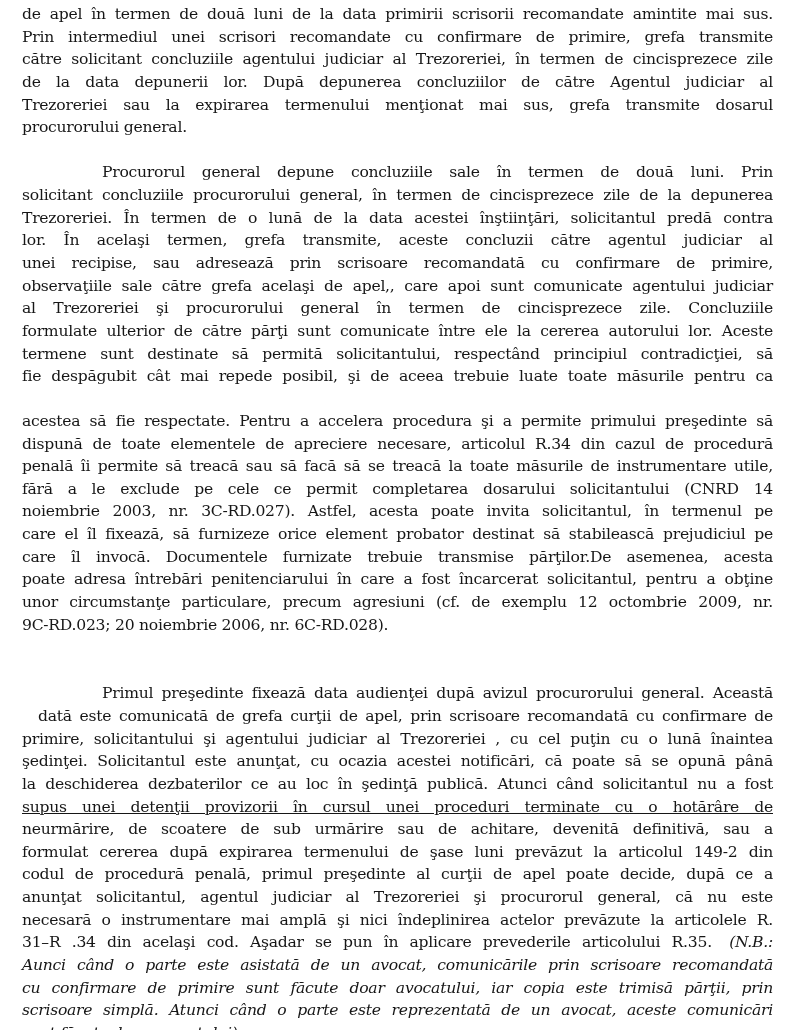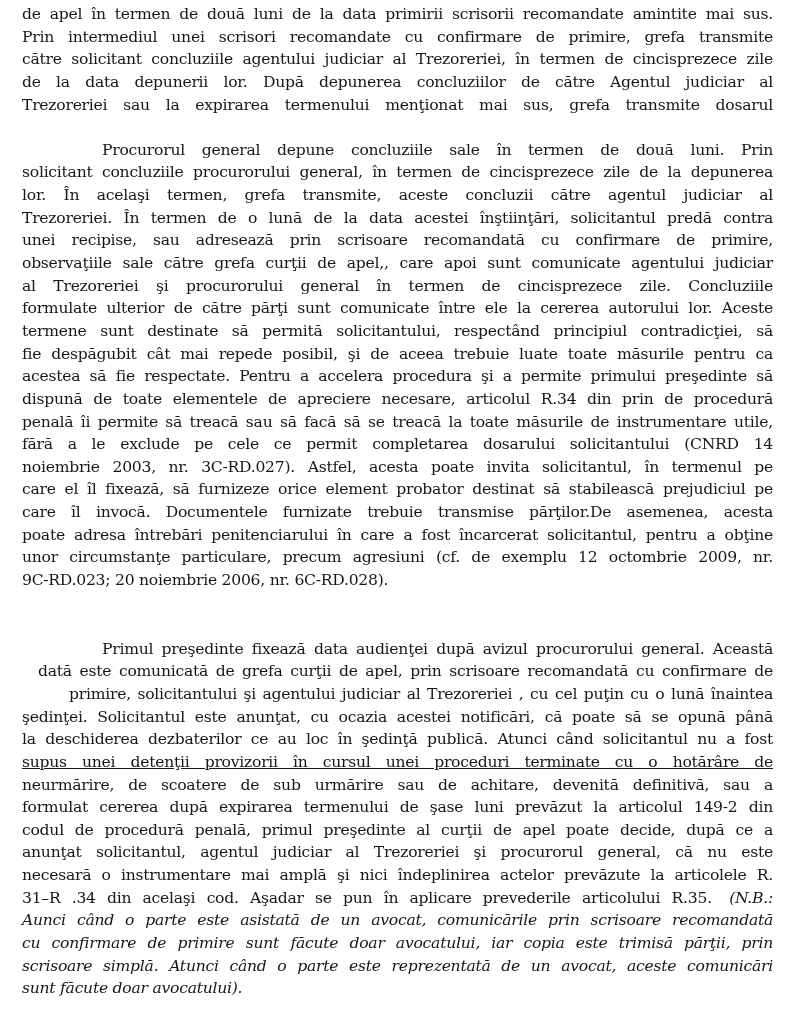--- a/index.html
+++ b/index.html
@@ -26,49 +26,50 @@
 <body>
 
 <div class="page">
 
   <p class="para">
     <span class="line" style="white-space: normal; word-break: keep-all;">de apel în termen de două luni de la data primirii scrisorii recomandate amintite mai sus.</span>
     <span class="line" style="white-space: normal; word-break: keep-all;">Prin intermediul unei scrisori recomandate cu confirmare de primire, grefa transmite</span>
     <span class="line" style="white-space: normal; word-break: keep-all;">către solicitant concluziile agentului judiciar al Trezoreriei, în termen de cincisprezece zile</span>
     <span class="line" style="white-space: normal; word-break: keep-all;">de la data depunerii lor. După depunerea concluziilor de către Agentul judiciar al</span>
     <span class="line" style="white-space: normal; word-break: keep-all;">Trezoreriei sau la expirarea termenului menţionat mai sus, grefa transmite dosarul</span>
+    <span class="line last" style="white-space: normal; word-break: keep-all;">procurorului general.</span>
   </p>
 
   <p class="para">
     <span class="line indent" style="white-space: normal; word-break: keep-all;">Procurorul general depune concluziile sale în termen de două luni. Prin</span>
     <span class="line" style="white-space: normal; word-break: keep-all;">solicitant concluziile procurorului general, în termen de cincisprezece zile de la depunerea</span>
+    <span class="line" style="white-space: normal; word-break: keep-all;">Trezoreriei. În termen de o lună de la data acestei înştiinţări, solicitantul predă contra</span>
     <span class="line" style="white-space: normal; word-break: keep-all;">lor. În acelaşi termen, grefa transmite,  aceste concluzii către agentul judiciar al</span>
-    <span class="line" style="white-space: normal; word-break: keep-all;">Trezoreriei. În termen de o lună de la data acestei înştiinţări, solicitantul predă contra</span>
     <span class="line" style="white-space: normal; word-break: keep-all;">unei recipise, sau adresează prin scrisoare recomandată cu confirmare de primire,</span>
-    <span class="line" style="white-space: normal; word-break: keep-all;">observaţiile sale către grefa curţii de apel,, care apoi sunt comunicate agentului judiciar</span>
+    <span class="line" style="white-space: normal; word-break: keep-all;">observaţiile sale către grefa acelaşi de apel,, care apoi sunt comunicate agentului judiciar</span>
     <span class="line" style="white-space: normal; word-break: keep-all;">al Trezoreriei şi procurorului general în termen de cincisprezece zile. Concluziile</span>
     <span class="line" style="white-space: normal; word-break: keep-all;">formulate ulterior de către părţi sunt comunicate între ele la cererea autorului lor. Aceste</span>
     <span class="line" style="white-space: normal; word-break: keep-all;">termene sunt destinate să permită solicitantului, respectând principiul contradicţiei, să</span>
     <span class="line" style="white-space: normal; word-break: keep-all;">fie despăgubit cât mai repede posibil, şi de aceea trebuie luate toate măsurile pentru ca</span>
-    <span class="line" style="white-space: normal; word-break: keep-all;">acestea să fie respectate. Pentru a accelera procedura şi a permite  primului preşedinte să</span>
-    <span class="line" style="white-space: normal; word-break: keep-all;">dispună de toate elementele de apreciere necesare, articolul R.34 din prin de procedură</span>
+    <span class="line" style="white-space: normal; word-break: keep-all; margin-top: 22px;">acestea să fie respectate. Pentru a accelera procedura şi a permite  primului preşedinte să</span>
+    <span class="line" style="white-space: normal; word-break: keep-all;">dispună de toate elementele de apreciere necesare, articolul R.34 din cazul de procedură</span>
     <span class="line" style="white-space: normal; word-break: keep-all;">penală îi permite să treacă sau să facă să se treacă la toate măsurile de instrumentare utile,</span>
     <span class="line" style="white-space: normal; word-break: keep-all;">fără a le exclude pe cele ce permit completarea dosarului solicitantului (CNRD 14</span>
     <span class="line" style="white-space: normal; word-break: keep-all;">noiembrie 2003, nr. 3C-RD.027). Astfel, acesta poate invita solicitantul, în termenul pe</span>
     <span class="line" style="white-space: normal; word-break: keep-all;">care el îl fixează, să furnizeze orice element probator destinat să stabilească prejudiciul pe</span>
     <span class="line" style="white-space: normal; word-break: keep-all;">care îl invocă. Documentele furnizate trebuie transmise părţilor.De asemenea, acesta</span>
     <span class="line" style="white-space: normal; word-break: keep-all;">poate adresa întrebări penitenciarului în care a fost încarcerat solicitantul, pentru a obţine</span>
     <span class="line" style="white-space: normal; word-break: keep-all;">unor circumstanţe particulare, precum agresiuni (cf. de exemplu 12 octombrie 2009, nr.</span>
     <span class="line last" style="white-space: normal; word-break: keep-all;">9C-RD.023; 20 noiembrie 2006, nr. 6C-RD.028).</span>
   </p>
 
   <p class="para">
     <span class="line indent" style="white-space: normal; word-break: keep-all; margin-top: 46px;">Primul preşedinte fixează data audienţei după avizul procurorului general. Această</span>
     <span class="line" style="white-space: normal; word-break: keep-all; margin-left: 16px;">dată este comunicată de grefa curţii de apel, prin scrisoare recomandată cu confirmare de</span>
-    <span class="line" style="white-space: normal; word-break: keep-all; margin-left: 47px;">primire, solicitantului şi agentului judiciar al Trezoreriei , cu cel puţin cu o lună înaintea</span>
+    <span class="line" style="white-space: normal; word-break: keep-all;">primire, solicitantului şi agentului judiciar al Trezoreriei , cu cel puţin cu o lună înaintea</span>
     <span class="line" style="white-space: normal; word-break: keep-all;">şedinţei. Solicitantul este anunţat, cu ocazia acestei notificări, că poate să se opună până</span>
     <span class="line" style="white-space: normal; word-break: keep-all;">la deschiderea dezbaterilor ce au loc în şedinţă publică. Atunci când solicitantul nu a fost</span>
     <span class="line" style="white-space: normal; word-break: keep-all; text-decoration: underline;">supus unei detenţii provizorii în cursul unei proceduri terminate cu o hotărâre de</span>
     <span class="line" style="white-space: normal; word-break: keep-all;">neurmărire, de scoatere de sub urmărire sau de achitare, devenită definitivă, sau a</span>
     <span class="line" style="white-space: normal; word-break: keep-all;">formulat cererea după expirarea termenului de şase luni prevăzut la articolul 149-2 din</span>
     <span class="line" style="white-space: normal; word-break: keep-all;">codul de procedură penală, primul preşedinte al curţii de apel poate decide, după ce a</span>
     <span class="line" style="white-space: normal; word-break: keep-all;">anunţat solicitantul, agentul judiciar al Trezoreriei şi procurorul general, că nu este</span>
     <span class="line" style="white-space: normal; word-break: keep-all;">necesară o instrumentare mai amplă şi nici îndeplinirea actelor prevăzute la articolele R.</span>
     <span class="line" style="white-space: normal; word-break: keep-all;"><span>31–R .34 din acelaşi cod. Aşadar se pun în aplicare prevederile articolului R.35. </span><span class="it">(N.B.:</span></span>
     <span class="line italic" style="white-space: normal; word-break: keep-all;">Aunci când o parte este asistată de un avocat, comunicările prin scrisoare recomandată</span>

